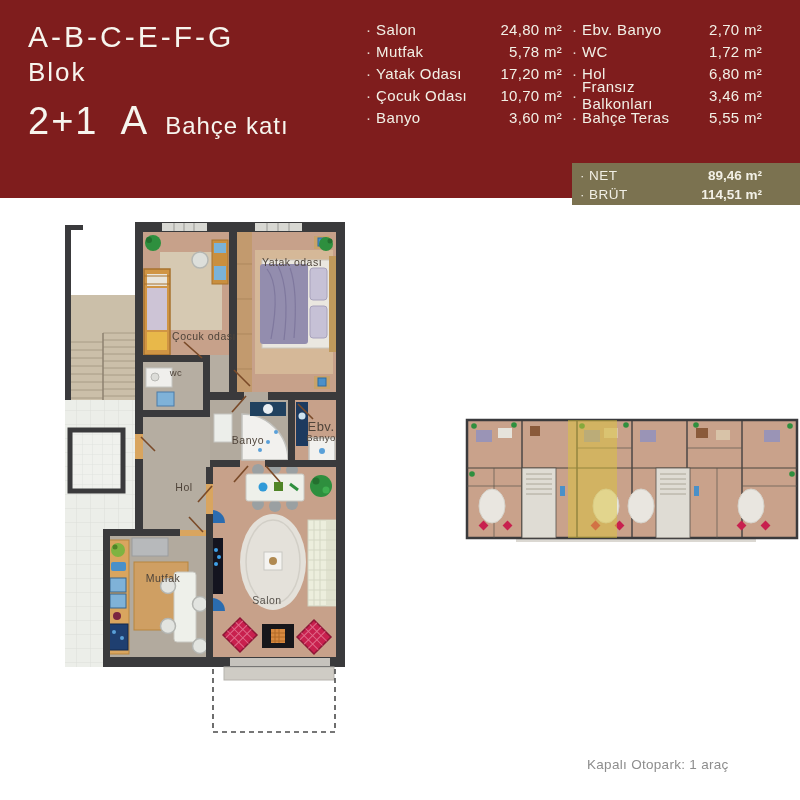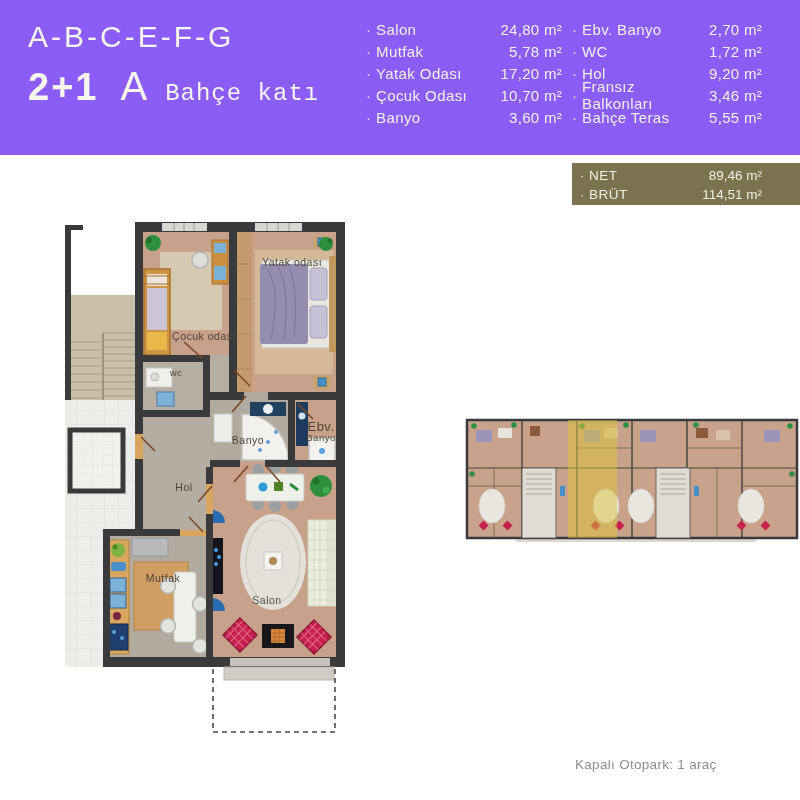--- a/index.html
+++ b/index.html
@@ -2,59 +2,60 @@
 <html><head>
 <meta charset="utf-8">
 <style>
   html,body{margin:0;padding:0;}
   body{
     width:800px;height:800px;position:relative;overflow:hidden;
     background:#ffffff;font-family:"Liberation Sans", sans-serif;
     -webkit-font-smoothing:antialiased;
   }
   
-  .header{position:absolute;left:0;top:0;width:800px;height:155px;background:#8b5cf6;}
+  .header{position:absolute;left:0;top:0;width:800px;height:198px;background:#7f1d1d;}
   .title-block{position:absolute;left:28px;top:20px;color:#f7f5ee;}
   .title-line1{font-size:30px;letter-spacing:3px;font-weight:400;line-height:34px;}
   .title-line2{font-size:26px;letter-spacing:2px;font-weight:400;line-height:32px;margin-top:2px;}
   .title-line3{margin-top:10px;display:flex;align-items:baseline;}
-  .unit-type{font-size:38px;font-weight:700;letter-spacing:2px;}
+  .unit-type{font-size:38px;font-weight:400;letter-spacing:2px;}
   .unit-letter{font-size:40px;font-weight:400;margin-left:22px;}
-  .floor-name{font-size:24px;font-weight:400;margin-left:18px;letter-spacing:1px;font-family:Liberation Mono, monospace;}
+  .floor-name{font-size:24px;font-weight:400;margin-left:18px;letter-spacing:1px;}
   
   .room-col{position:absolute;top:18px;color:#f2f0e6;font-size:15px;font-weight:400;}
   .room-col .row{display:flex;align-items:center;height:22px;}
   .room-col .dot{width:10px;text-align:left;opacity:.9;}
   .room-col .lbl{flex:1;letter-spacing:.4px;}
   .room-col .val{text-align:center;letter-spacing:.3px;}
   .col1{left:366px;width:196px;}
   .col2{left:572px;width:190px;}
   
   .totals-box{position:absolute;left:572px;top:163px;width:228px;height:42px;background:#7b7250;
     color:#f2f0e6;font-size:13.5px;padding-top:3px;box-sizing:border-box;}
   .totals-box .row{display:flex;align-items:center;height:19px;padding:0 38px 0 8px;}
   .totals-box .dot{width:9px;}
   .totals-box .lbl{flex:1;letter-spacing:.5px;}
-  .totals-box .val{text-align:center;}
+  .totals-box .val{text-align:center;font-weight:bold;}
   
   .plan{position:absolute;left:62px;top:214px;width:284px;height:540px;}
   .plan svg{position:absolute;left:0;top:0;}
   .plan-label{position:absolute;transform:translate(-50%,-50%);color:#4f443a;
     font-size:10.5px;letter-spacing:.5px;white-space:nowrap;text-align:center;line-height:11px;}
   
   .overview{position:absolute;left:464px;top:412px;width:336px;height:136px;}
   
-  .parking{position:absolute;left:575px;top:757px;font-size:13.5px;color:#8d8d8d;letter-spacing:.3px;}
+  .parking{position:absolute;left:587px;top:757px;font-size:13.5px;color:#8d8d8d;letter-spacing:.3px;}
 </style>
 </head>
 <body>
 
 <div class="header">
   <div class="title-block">
     <div class="title-line1">A-B-C-E-F-G</div>
+    <div class="title-line2">Blok</div>
     <div class="title-line3">
       <span class="unit-type">2+1</span>
       <span class="unit-letter">A</span>
       <span class="floor-name">Bahçe katı</span>
     </div>
   </div>
 
   <div class="room-col col1">
     <div class="row">
         <span class="dot">·</span>
@@ -90,21 +91,21 @@
         <span class="val">2,70 m²</span>
       </div>
     <div class="row">
         <span class="dot">·</span>
         <span class="lbl">WC</span>
         <span class="val">1,72 m²</span>
       </div>
     <div class="row">
         <span class="dot">·</span>
         <span class="lbl">Hol</span>
-        <span class="val">9,20 m²</span>
+        <span class="val">6,80 m²</span>
       </div>
     <div class="row">
         <span class="dot">·</span>
         <span class="lbl">Fransız Balkonları</span>
         <span class="val">3,46 m²</span>
       </div>
     <div class="row">
         <span class="dot">·</span>
         <span class="lbl">Bahçe Teras</span>
         <span class="val">5,55 m²</span>

